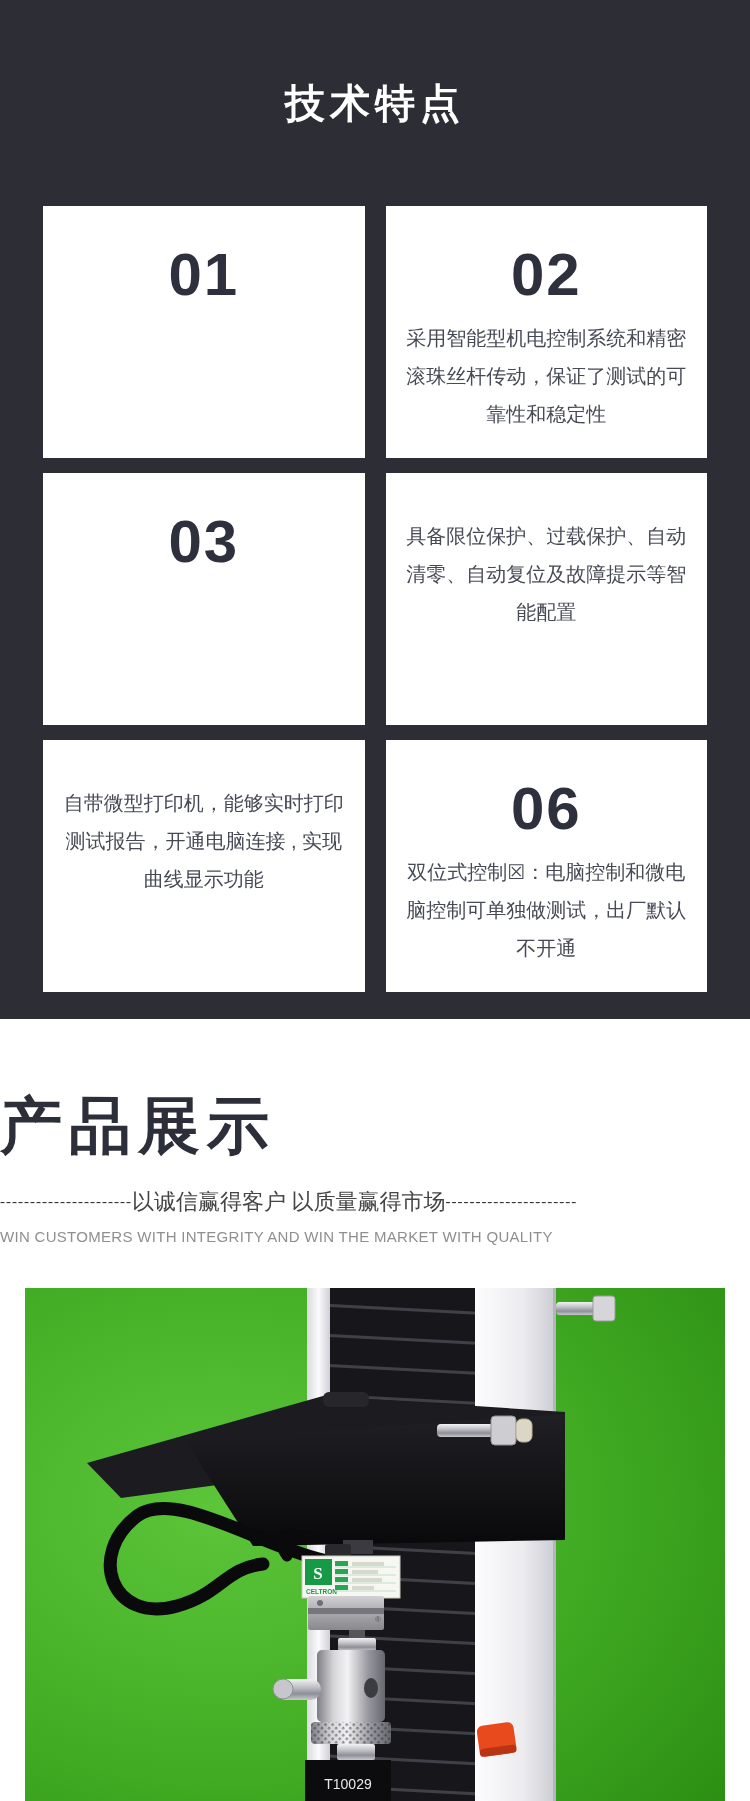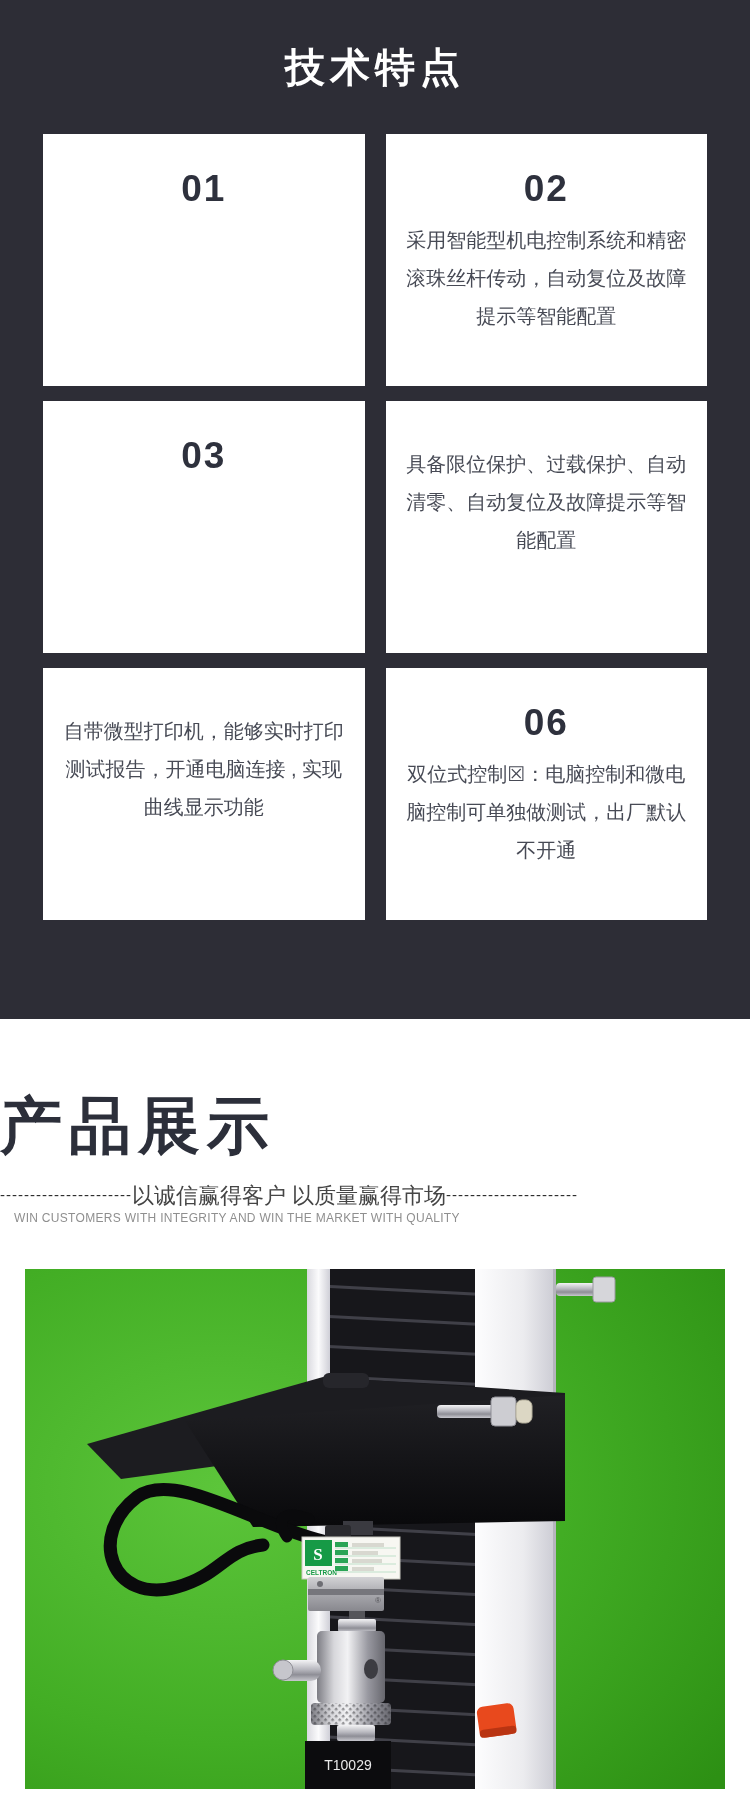--- a/index.html
+++ b/index.html
@@ -6,70 +6,70 @@
   body{
     width:750px;height:1801px;overflow:hidden;background:#ffffff;
     font-family:"Liberation Sans","DejaVu Sans",sans-serif;
     -webkit-font-smoothing:antialiased;
   }
   
   .dark-section{
     background:#2d2d36;height:1019px;box-sizing:border-box;padding:0 43px;
   }
   .feat-title{
-    height:134px;display:flex;align-items:center;justify-content:center;
+    height:206px;display:flex;align-items:center;justify-content:center;
     color:#ffffff;font-size:40px;font-weight:700;letter-spacing:5px;
   }
   .cards{
     display:grid;grid-template-columns:1fr 1fr;
     column-gap:21px;row-gap:15px;grid-auto-rows:252px;
   }
   .card{
     background:#ffffff;text-align:center;box-sizing:border-box;
     padding:34px 14px 0;
   }
   .card-num{
-    font-size:37px;font-weight:800;color:#2e313d;letter-spacing:2px;line-height:1.15;
+    font-size:60px;font-weight:800;color:#2e313d;letter-spacing:2px;line-height:1.15;
   }
   .card-text{
     margin:10px auto 0;font-size:20px;line-height:38px;color:#474a55;
   }
   
   .showcase{}
   .show-title{
     padding-top:72px;font-size:62px;font-weight:800;color:#2c2f3a;letter-spacing:7px;line-height:1.12;
   }
   .tagline{
-    margin-top:22px;font-size:22px;color:#454545;white-space:nowrap;line-height:26px;
+    margin-top:28px;font-size:22px;color:#454545;white-space:nowrap;line-height:26px;font-family:Liberation Serif, serif;
   }
   .tagline .dashes{
     font-size:15px;color:#2f2f2f;letter-spacing:1px;vertical-align:3px;
   }
   .subtitle-en{
-    font-size:12px;color:#8f8f8f;letter-spacing:0.3px;line-height:18px;padding-left:14px;
+    margin-top:13px;font-size:15px;color:#8f8f8f;letter-spacing:0.3px;line-height:18px;
   }
   .photo{
     width:700px;height:520px;margin:42px auto 0;overflow:hidden;line-height:0;
   }
 </style>
 </head>
 <body>
 
 <div>
 
   <section class="dark-section">
     <div class="feat-title">技术特点</div>
 
     <div class="cards">
       <div class="card">
         <div class="card-num">01</div>
       </div>
       <div class="card">
         <div class="card-num">02</div>
-        <div class="card-text">采用智能型机电控制系统和精密滚珠丝杆传动，自动复位及故障提示等智能配置</div>
+        <div class="card-text">采用智能型机电控制系统和精密滚珠丝杆传动，保证了测试的可靠性和稳定性</div>
       </div>
       <div class="card">
         <div class="card-num">03</div>
       </div>
       <div class="card">
         <div class="card-text">具备限位保护、过载保护、自动清零、自动复位及故障提示等智能配置</div>
       </div>
       <div class="card">
         <div class="card-text">自带微型打印机，能够实时打印测试报告，开通电脑连接 , 实现曲线显示功能</div>
       </div>

